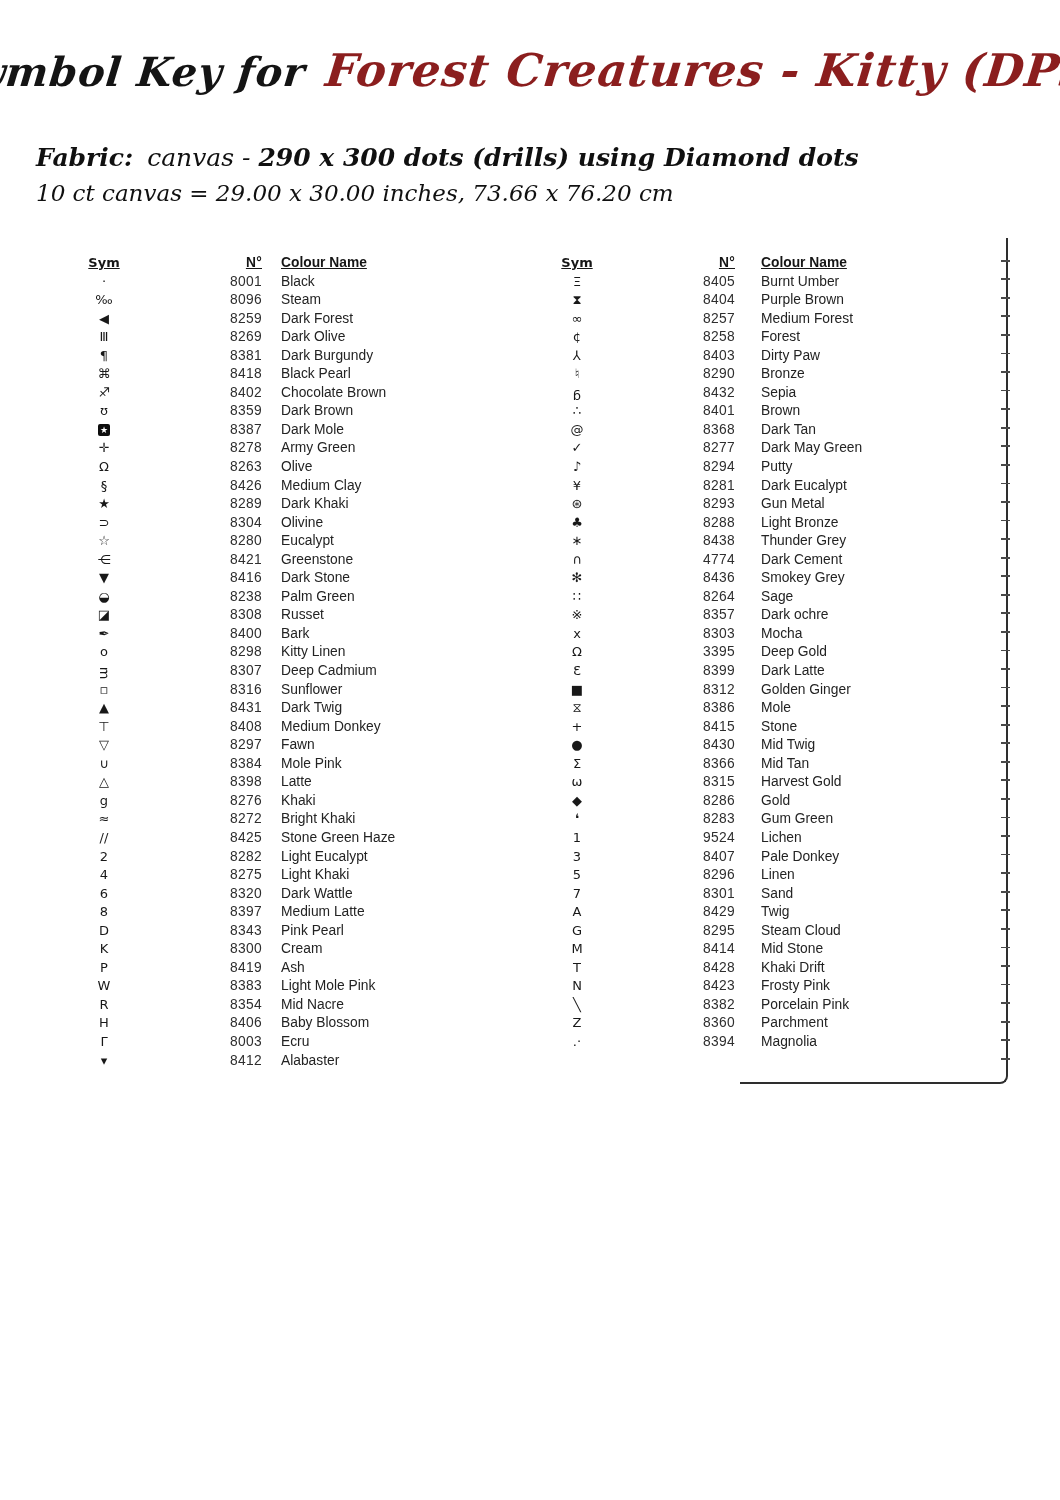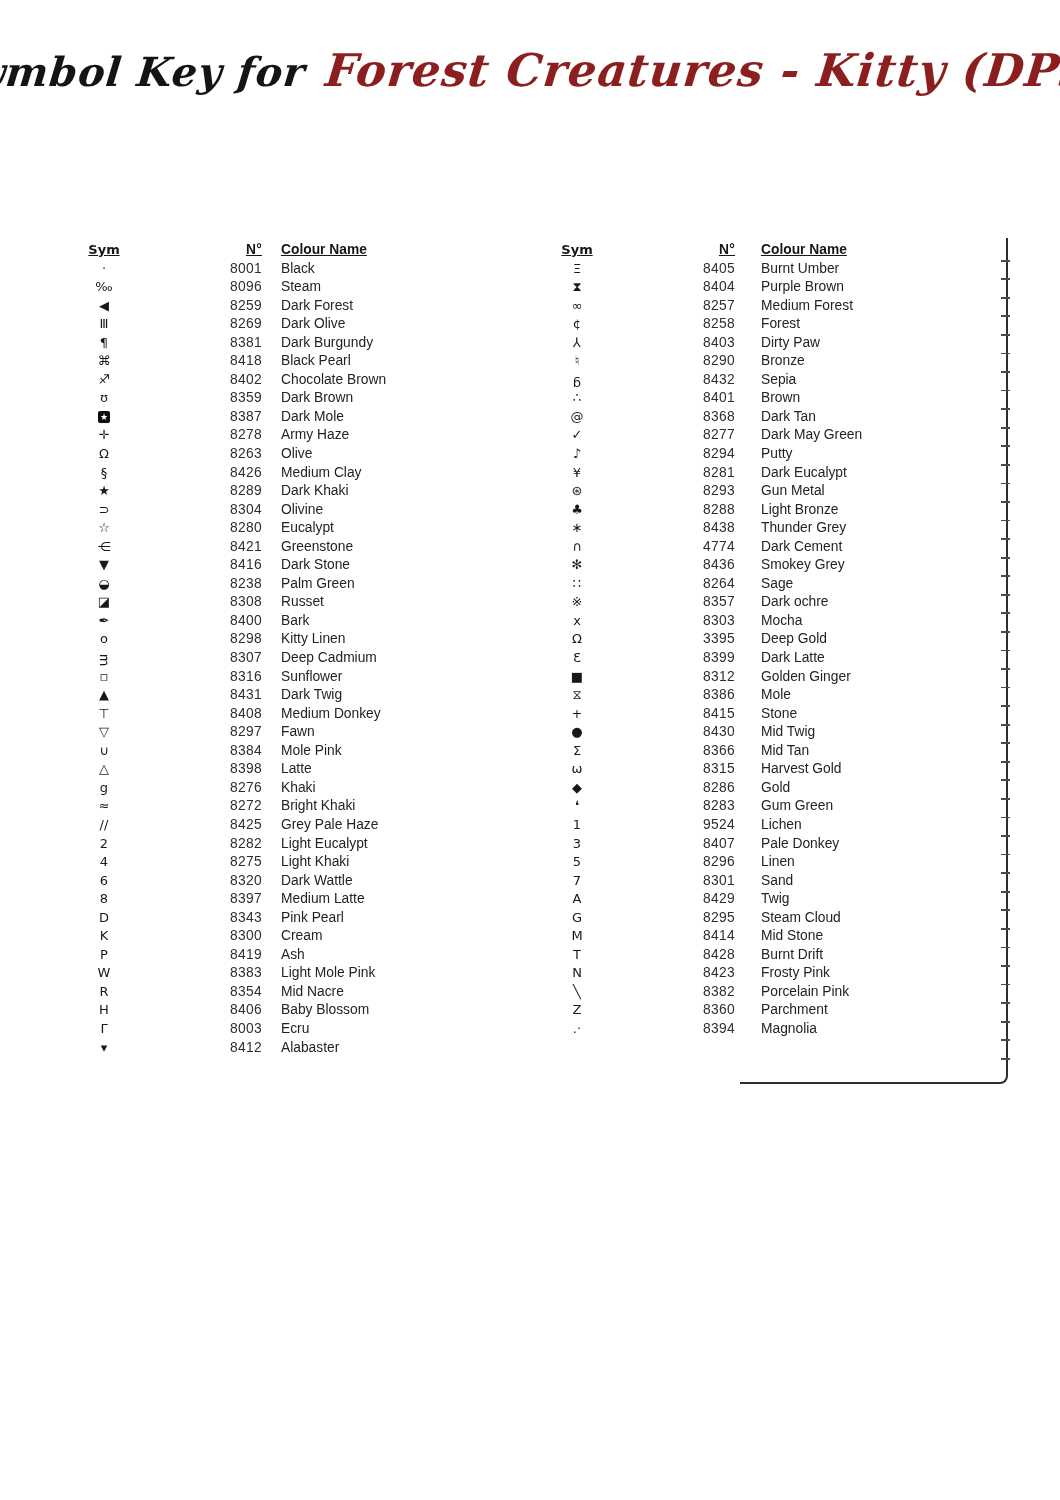--- a/index.html
+++ b/index.html
@@ -16,21 +16,21 @@
 
   
   .fabric{position:absolute;left:36px;top:142px;font-family:"DejaVu Serif", serif;color:#101010;}
   .fabric-line1{font-size:25px;line-height:32px;}
   .fabric-label{font-weight:bold;font-style:italic;margin-right:14px;}
   .fabric-type{font-style:italic;}
   .fabric-specs{font-weight:bold;font-style:italic;}
   .fabric-line2{font-style:italic;font-size:23px;line-height:30px;margin-top:4px;}
 
   
-  .keytable{position:absolute;top:241px;width:440px;}
+  .keytable{position:absolute;top:254px;width:440px;}
   .keytable-left{left:58px;}
   .keytable-right{left:531px;}
   .thead-row,.trow{display:grid;grid-template-columns:92px 112px auto;
                    height:18.56px;line-height:18.56px;font-size:13.5px;}
   .thead-row span{font-weight:bold;text-decoration:underline;color:#161616;}
   .c-sym{text-align:center;font-family:"DejaVu Sans", sans-serif;font-size:13px;color:#181818;}
   .c-no{text-align:right;color:#2e2e2e;font-size:13.8px;letter-spacing:.3px;}
   .c-name{text-align:left;color:#232323;font-size:13.8px;}
   .keytable-left  .c-name{padding-left:19px;}
   .keytable-right .c-name{padding-left:26px;}
@@ -47,20 +47,26 @@
 </head>
 <body>
 
 <div class="page">
 
   <div class="title-row">
     <span class="title-prefix">Symbol Key for</span>
     <span class="title-project" style="color: rgb(139, 30, 30);">Forest Creatures - Kitty (DPs)</span>
   </div>
 
+  <div class="fabric">
+    <div class="fabric-line1">
+      <span class="fabric-label">Fabric:</span><span class="fabric-type">canvas - </span><span class="fabric-specs">290 x 300 dots (drills) using Diamond dots</span>
+    </div>
+    <div class="fabric-line2">10 ct canvas = 29.00 x 30.00 inches, 73.66 x 76.20 cm</div>
+  </div>
 
   <div class="keytable keytable-left">
     <div class="thead-row">
       <span class="c-sym">Sym</span>
       <span class="c-no">N°</span>
       <span class="c-name">Colour Name</span>
     </div>
     <div id="left-rows">
         <div class="trow">
           <span class="c-sym">·</span>
@@ -103,21 +109,21 @@
           <span class="c-name">Dark Brown</span>
         </div>
         <div class="trow">
           <span class="c-sym"><span class="sym-inv">★</span></span>
           <span class="c-no">8387</span>
           <span class="c-name">Dark Mole</span>
         </div>
         <div class="trow">
           <span class="c-sym">✛</span>
           <span class="c-no">8278</span>
-          <span class="c-name">Army Haze</span>
+          <span class="c-name">Army Green</span>
         </div>
         <div class="trow">
           <span class="c-sym">Ω</span>
           <span class="c-no">8263</span>
           <span class="c-name">Olive</span>
         </div>
         <div class="trow">
           <span class="c-sym">§</span>
           <span class="c-no">8426</span>
           <span class="c-name">Medium Clay</span>
@@ -208,21 +214,21 @@
           <span class="c-name">Khaki</span>
         </div>
         <div class="trow">
           <span class="c-sym">≈</span>
           <span class="c-no">8272</span>
           <span class="c-name">Bright Khaki</span>
         </div>
         <div class="trow">
           <span class="c-sym">//</span>
           <span class="c-no">8425</span>
-          <span class="c-name">Grey Pale Haze</span>
+          <span class="c-name">Stone Green Haze</span>
         </div>
         <div class="trow">
           <span class="c-sym">2</span>
           <span class="c-no">8282</span>
           <span class="c-name">Light Eucalypt</span>
         </div>
         <div class="trow">
           <span class="c-sym">4</span>
           <span class="c-no">8275</span>
           <span class="c-name">Light Khaki</span>
@@ -468,21 +474,21 @@
           <span class="c-name">Steam Cloud</span>
         </div>
         <div class="trow">
           <span class="c-sym">M</span>
           <span class="c-no">8414</span>
           <span class="c-name">Mid Stone</span>
         </div>
         <div class="trow">
           <span class="c-sym">T</span>
           <span class="c-no">8428</span>
-          <span class="c-name">Burnt Drift</span>
+          <span class="c-name">Khaki Drift</span>
         </div>
         <div class="trow">
           <span class="c-sym">N</span>
           <span class="c-no">8423</span>
           <span class="c-name">Frosty Pink</span>
         </div>
         <div class="trow">
           <span class="c-sym">╲</span>
           <span class="c-no">8382</span>
           <span class="c-name">Porcelain Pink</span>

